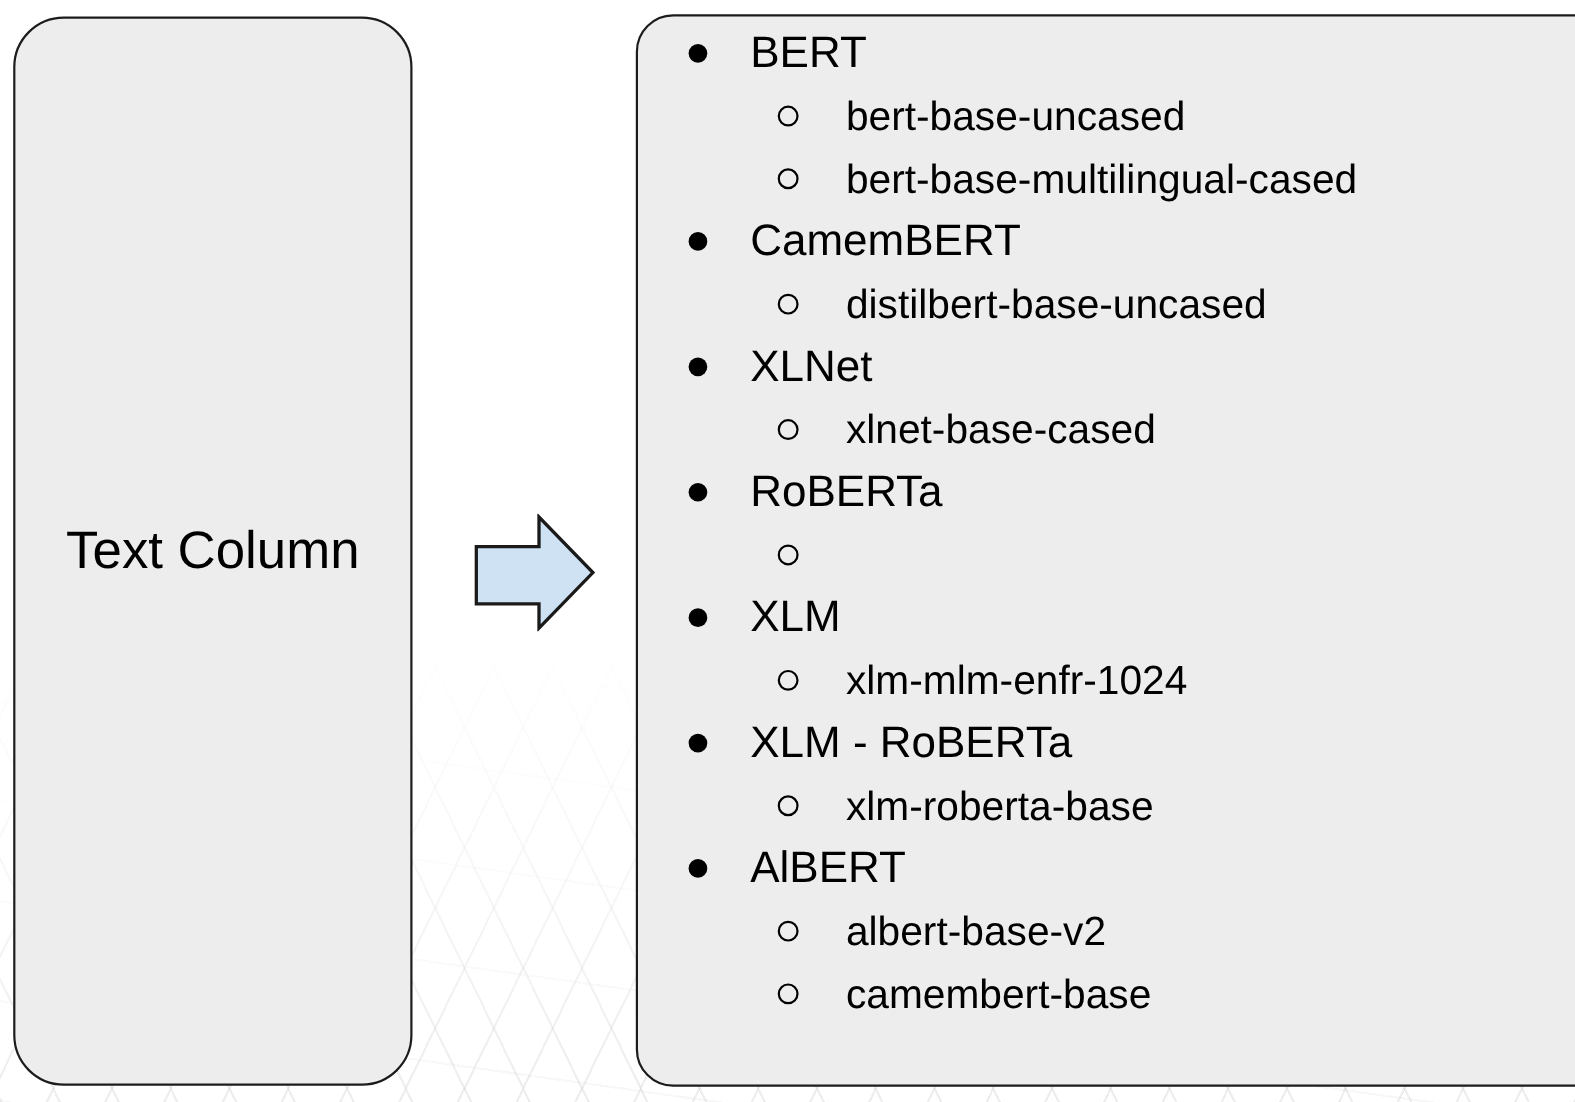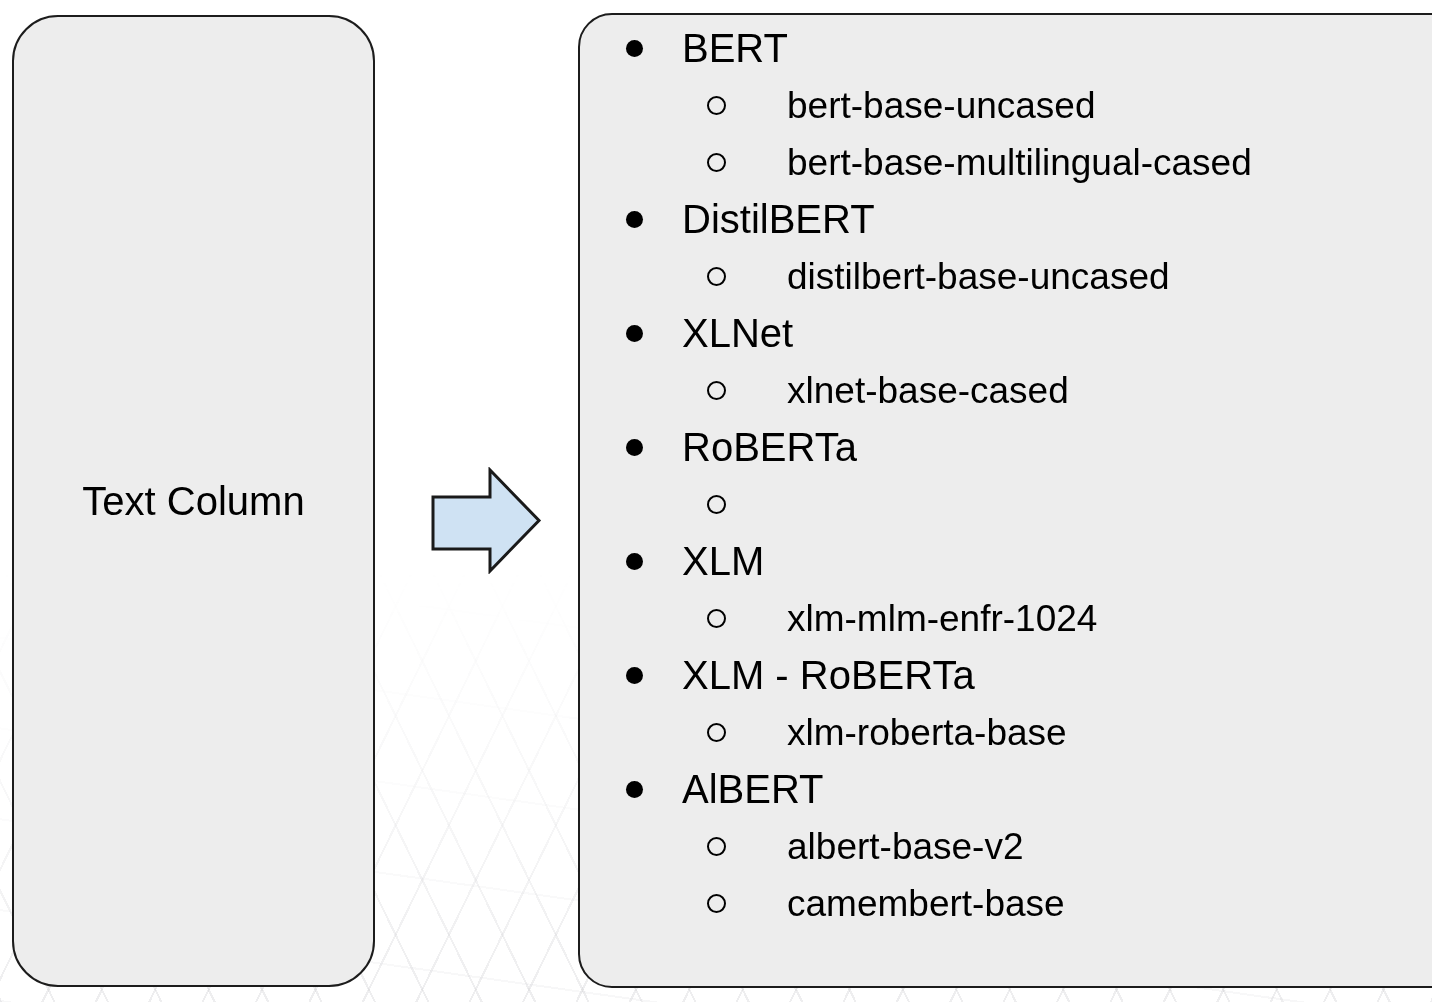--- a/index.html
+++ b/index.html
@@ -36,21 +36,21 @@
   }
   .panel.left {
     left: 12px; top: 15px;
     width: 363px; height: 972px;
     border-radius: 46px;
     display: flex;
     align-items: center;
     justify-content: center;
   }
   .left-label {
-    font-size: 40px;
+    font-size: 48px;
     line-height: 1.2;
   }
   .arrow-wrap {
     position: absolute;
     left: 431px; top: 467px;
     width: 111px; height: 107px;
     z-index: 1;
   }
   .panel.right {
     left: 578px; top: 13px;
@@ -79,21 +79,21 @@
   .row .ring {
     flex: 0 0 auto;
     width: 15px; height: 15px;
     border: 2.5px solid #000000;
     border-radius: 50%;
     background: transparent;
     margin-left: 127px;
     box-sizing: content-box;
   }
   .row.sub .label {
-    margin-left: 61px;
+    margin-left: 43px;
     font-size: 37px;
     white-space: nowrap;
   }
 </style>
 </head>
 <body>
 
 <div class="canvas">
 
   <div class="texture"></div>
@@ -118,21 +118,21 @@
       <span class="ring"></span>
       <span class="label">bert-base-uncased</span>
     </div>
     <div class="row sub">
       <span class="ring"></span>
       <span class="label">bert-base-multilingual-cased</span>
     </div>
 
     <div class="row family">
       <span class="bullet"></span>
-      <span class="label">DistilBERT</span>
+      <span class="label">CamemBERT</span>
     </div>
     <div class="row sub">
       <span class="ring"></span>
       <span class="label">distilbert-base-uncased</span>
     </div>
 
     <div class="row family">
       <span class="bullet"></span>
       <span class="label">XLNet</span>
     </div>

